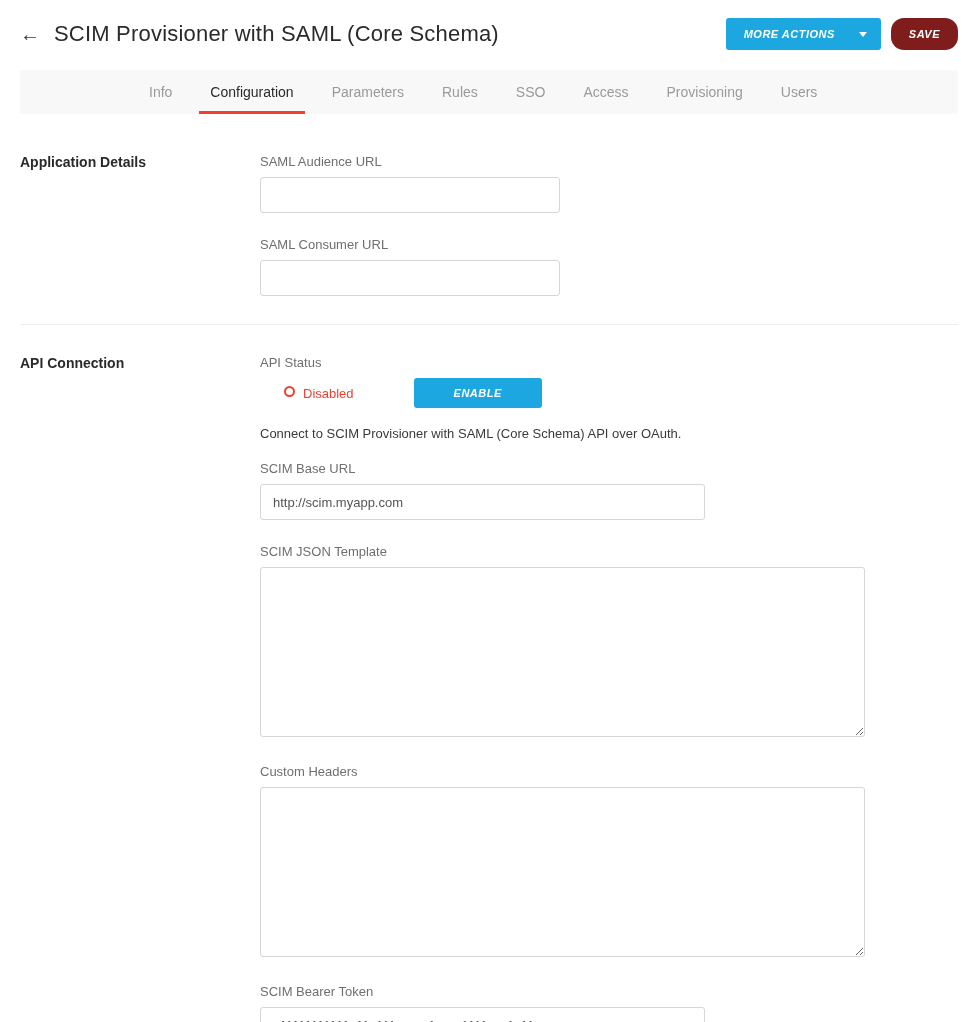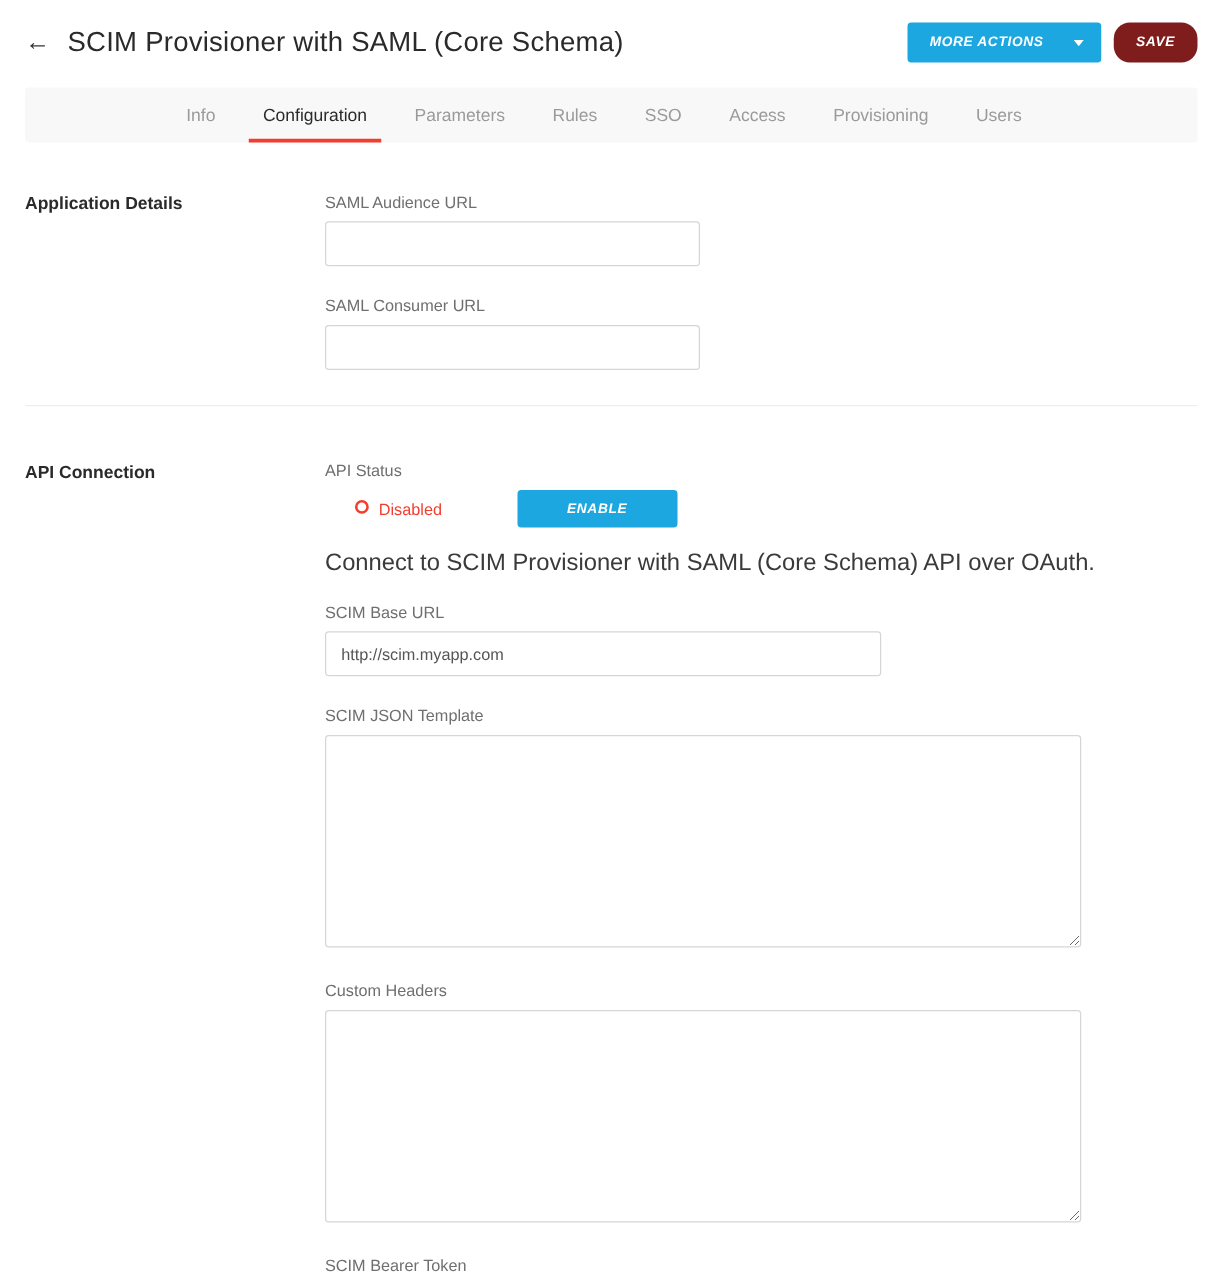--- a/index.html
+++ b/index.html
@@ -87,21 +87,21 @@
     height: 3px;
     background: #f33d2f;
   }
   .tab-spacer-left { width: 110px; }
   .content { margin-top: 40px; }
   .section {
     display: flex;
     align-items: flex-start;
     border-bottom: 1px solid #eee;
     padding-bottom: 28px;
-    margin-bottom: 44px;
+    margin-bottom: 30px;
   }
   .section:last-child { border-bottom: none; }
   .section-label {
     width: 240px;
     flex-shrink: 0;
     font-weight: 600;
     color: #2a2a2a;
     font-size: 14px;
   }
   .section-body { flex: 1; }
@@ -141,21 +141,21 @@
     font-size: 13px;
     padding-left: 24px;
   }
   .circle-icon {
     width: 11px; height: 11px;
     border: 2px solid #f33d2f;
     border-radius: 50%;
     display: inline-block;
   }
   .help-text {
-    font-size: 19px;
+    font-size: 13px;
     color: #3a3a3a;
     margin-bottom: 16px;
   }
 </style>
 </head>
 <body>
 
 <div class="container">
   <div class="header">
     <div class="header-left">

